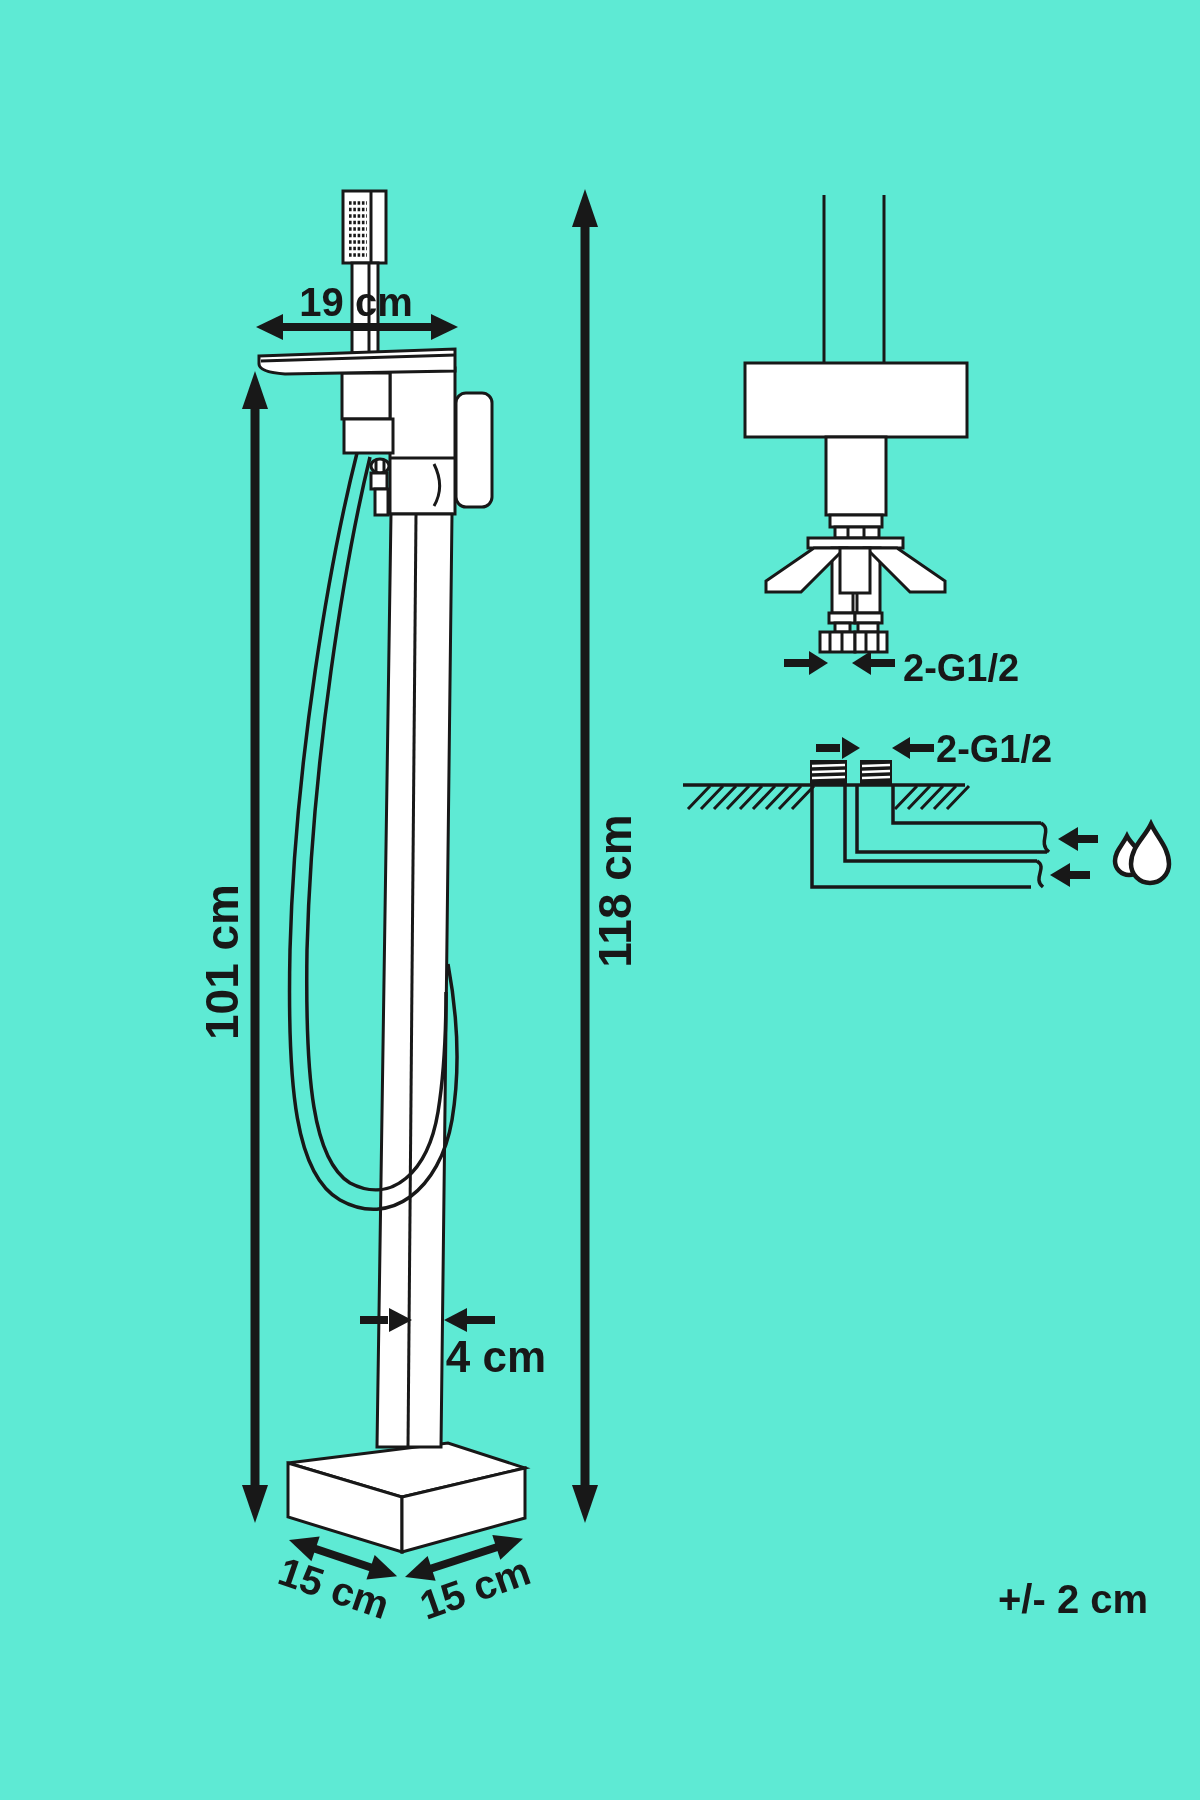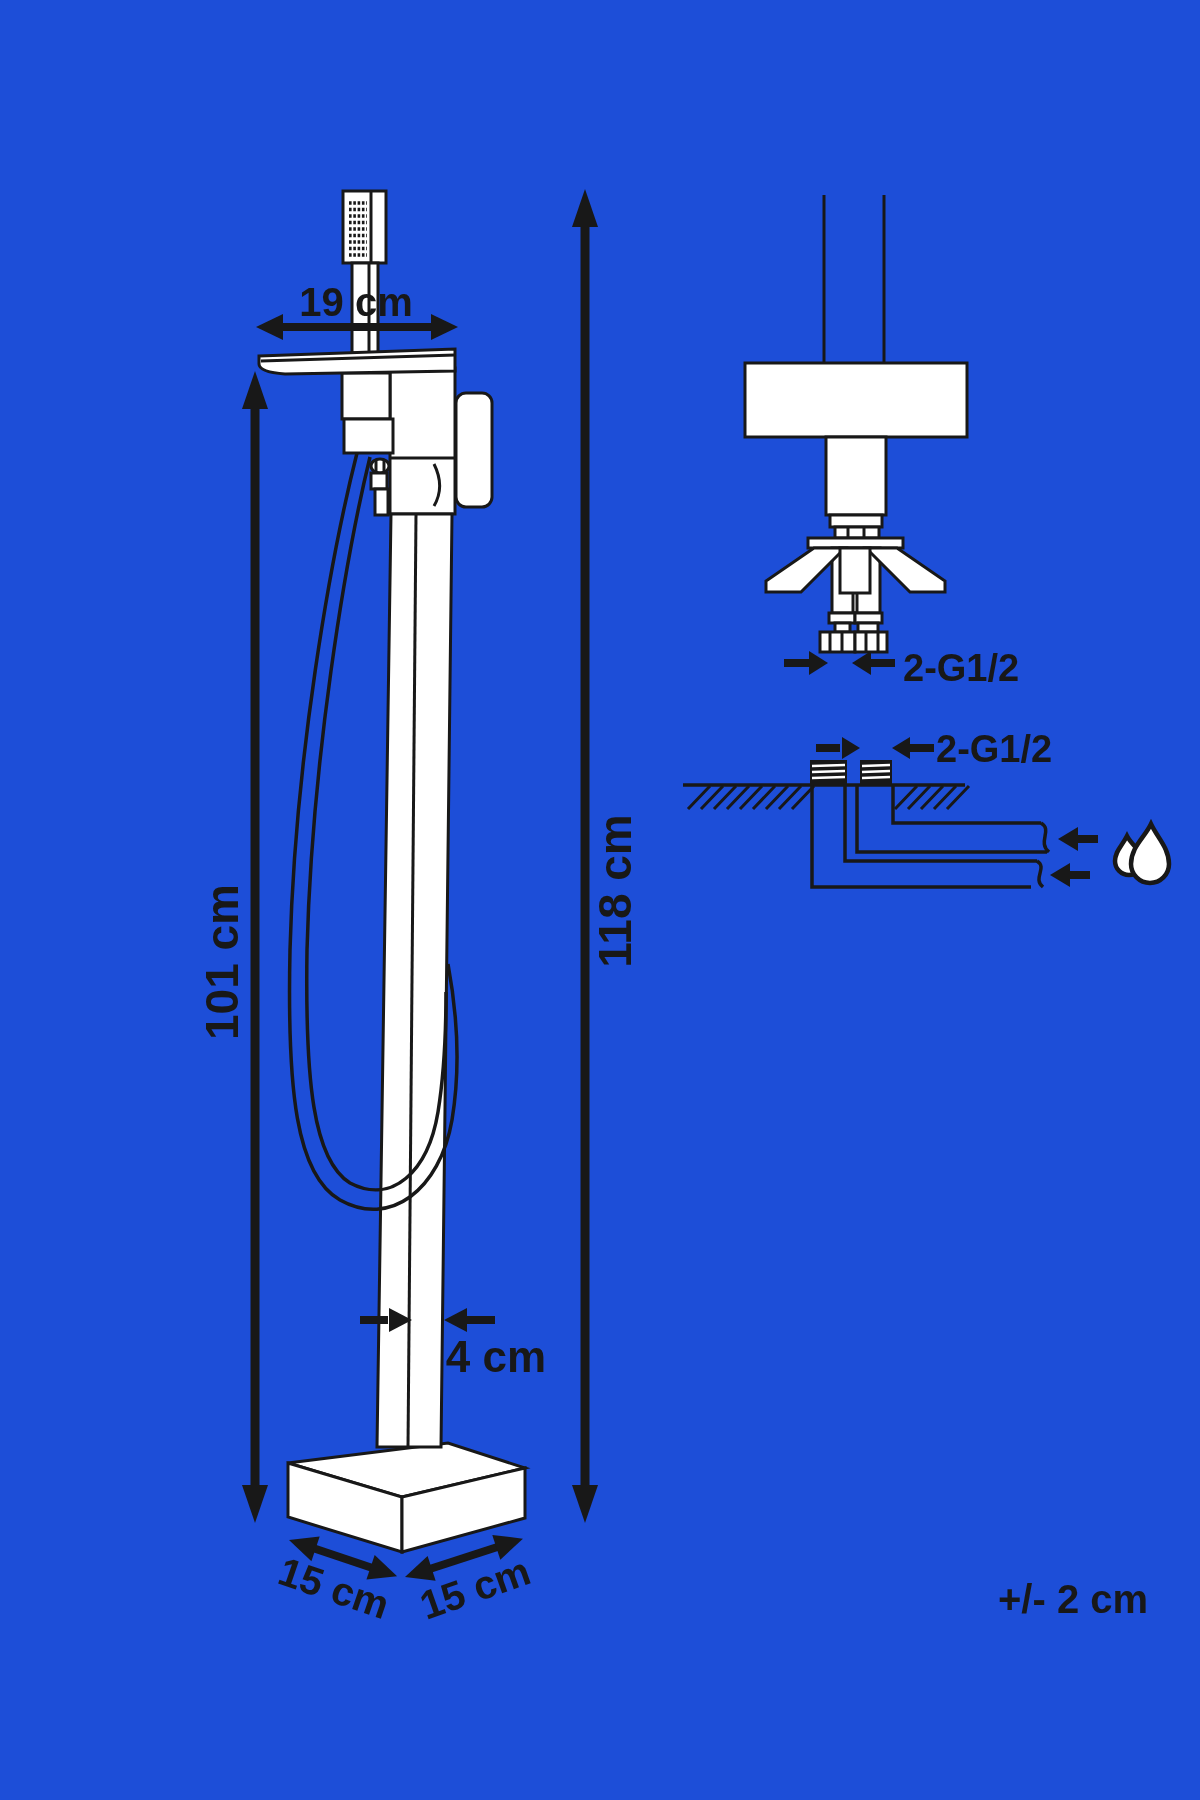--- a/index.html
+++ b/index.html
@@ -1,16 +1,16 @@
 <!DOCTYPE html>
 <html><head>
 <meta charset="utf-8">
 <style>
   html,body{margin:0;padding:0;background:#e8e8e8;}
-  #stage{width:1200px;height:1800px;background:#1d4ed8;position:relative;margin:0 auto;overflow:hidden;}
+  #stage{width:1200px;height:1800px;background:#5eead4;position:relative;margin:0 auto;overflow:hidden;}
   svg{display:block;}
   text{font-family:"Liberation Sans","DejaVu Sans",sans-serif;font-weight:bold;fill:#181818;}
   .ln{stroke:#181818;fill:none;}
   .w1{stroke-width:3;}
   .w2{stroke-width:3.5;}
   .fw{fill:#ffffff;stroke:#181818;stroke-width:3;}
   .blk{fill:#181818;stroke:none;}
   .thread{stroke:#ffffff;stroke-width:2.4;fill:none;}
 </style>
 </head>

